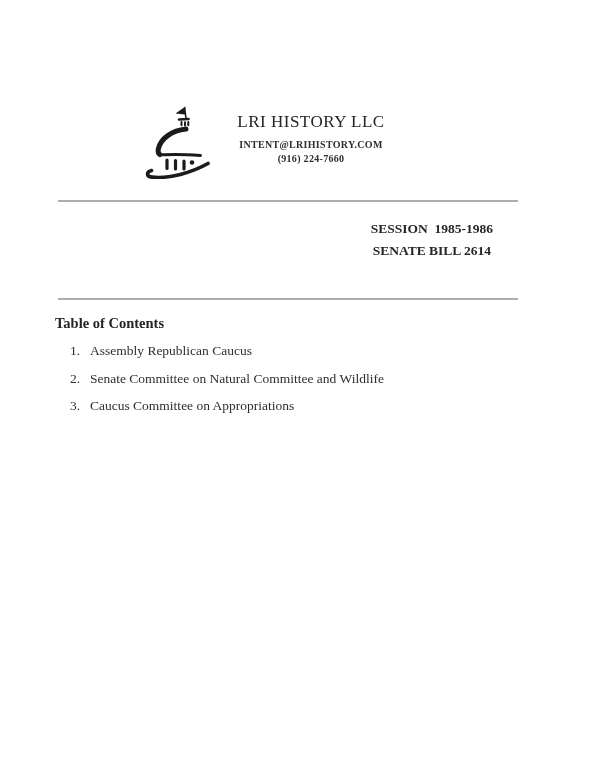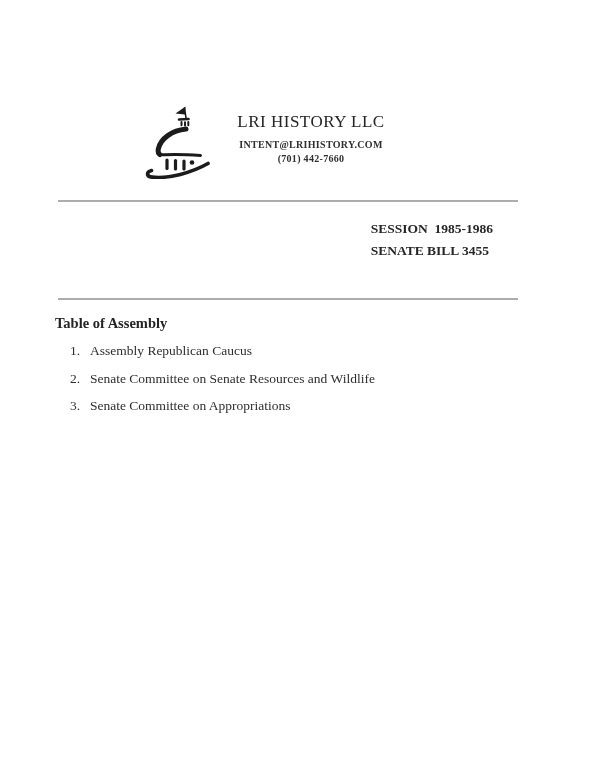--- a/index.html
+++ b/index.html
@@ -55,21 +55,21 @@
     background: #adadad;
   }
   .rule-top { top: 159px; }
   .rule-bottom { top: 257px; }
 
   
   .case-info {
     position: absolute;
     top: 177px;
     right: 107px;
-    text-align: left;
+    text-align: center;
     font-weight: bold;
     font-size: 13.5px;
     line-height: 22px;
     color: #262626;
   }
   .case-info div { white-space: pre; }
 
   
   .toc-title {
     position: absolute;
@@ -127,41 +127,41 @@
       <circle cx="47" cy="63.5" r="2.3" fill="#1b1b1b"></circle>
 
       <path class="stroke" d="M6.5 71.5 C1.5 73 0.8 77.3 7 78.1 C24 80 47 73.5 63 64.5" stroke-width="3.6"></path>
     </svg>
   </div>
 
   <div class="header-text">
     <div class="company-name">LRI HISTORY LLC</div>
     <div class="contact-block">
       <div class="contact-line">INTENT@LRIHISTORY.COM</div>
-      <div class="contact-line">(701) 442-7660</div>
+      <div class="contact-line">(916) 224-7660</div>
     </div>
   </div>
 
   <div class="rule rule-top"></div>
   <div class="rule rule-bottom"></div>
 
   <div class="case-info">
     <div>SESSION  1985-1986</div>
-    <div>SENATE BILL 3455</div>
+    <div>SENATE BILL 2614</div>
   </div>
 
-  <div class="toc-title">Table of Assembly</div>
+  <div class="toc-title">Table of Contents</div>
   <div class="toc-list">
     <div class="toc-item">
       <span class="toc-num">1.</span>
       <span class="toc-label">Assembly Republican Caucus</span>
     </div>
     <div class="toc-item">
       <span class="toc-num">2.</span>
-      <span class="toc-label">Senate Committee on Senate Resources and Wildlife</span>
+      <span class="toc-label">Senate Committee on Natural Committee and Wildlife</span>
     </div>
     <div class="toc-item">
       <span class="toc-num">3.</span>
-      <span class="toc-label">Senate Committee on Appropriations</span>
+      <span class="toc-label">Caucus Committee on Appropriations</span>
     </div>
   </div>
 
 </div>
 
 </body></html>

